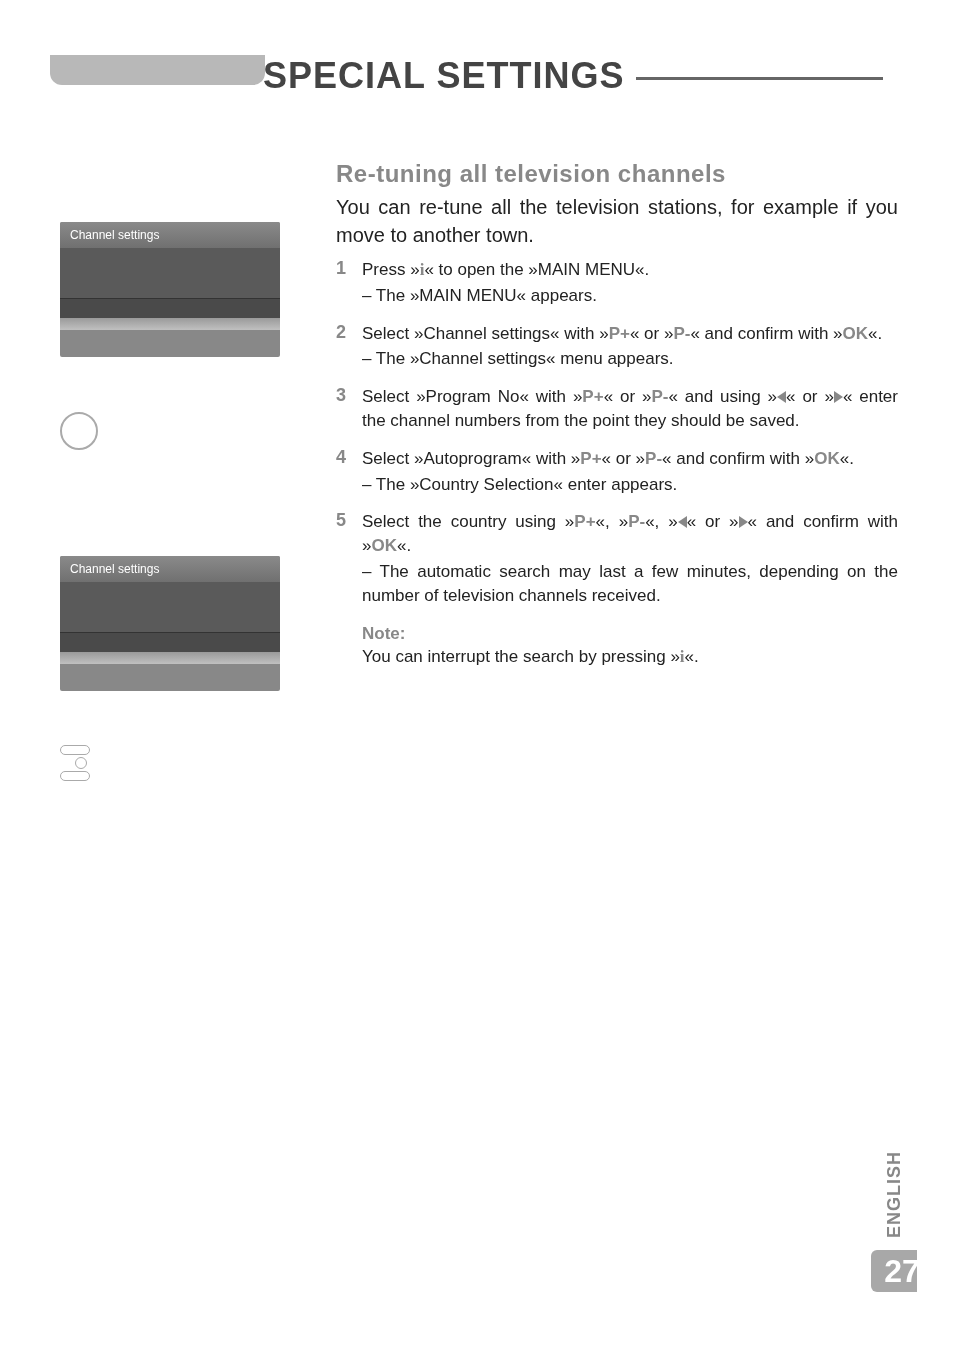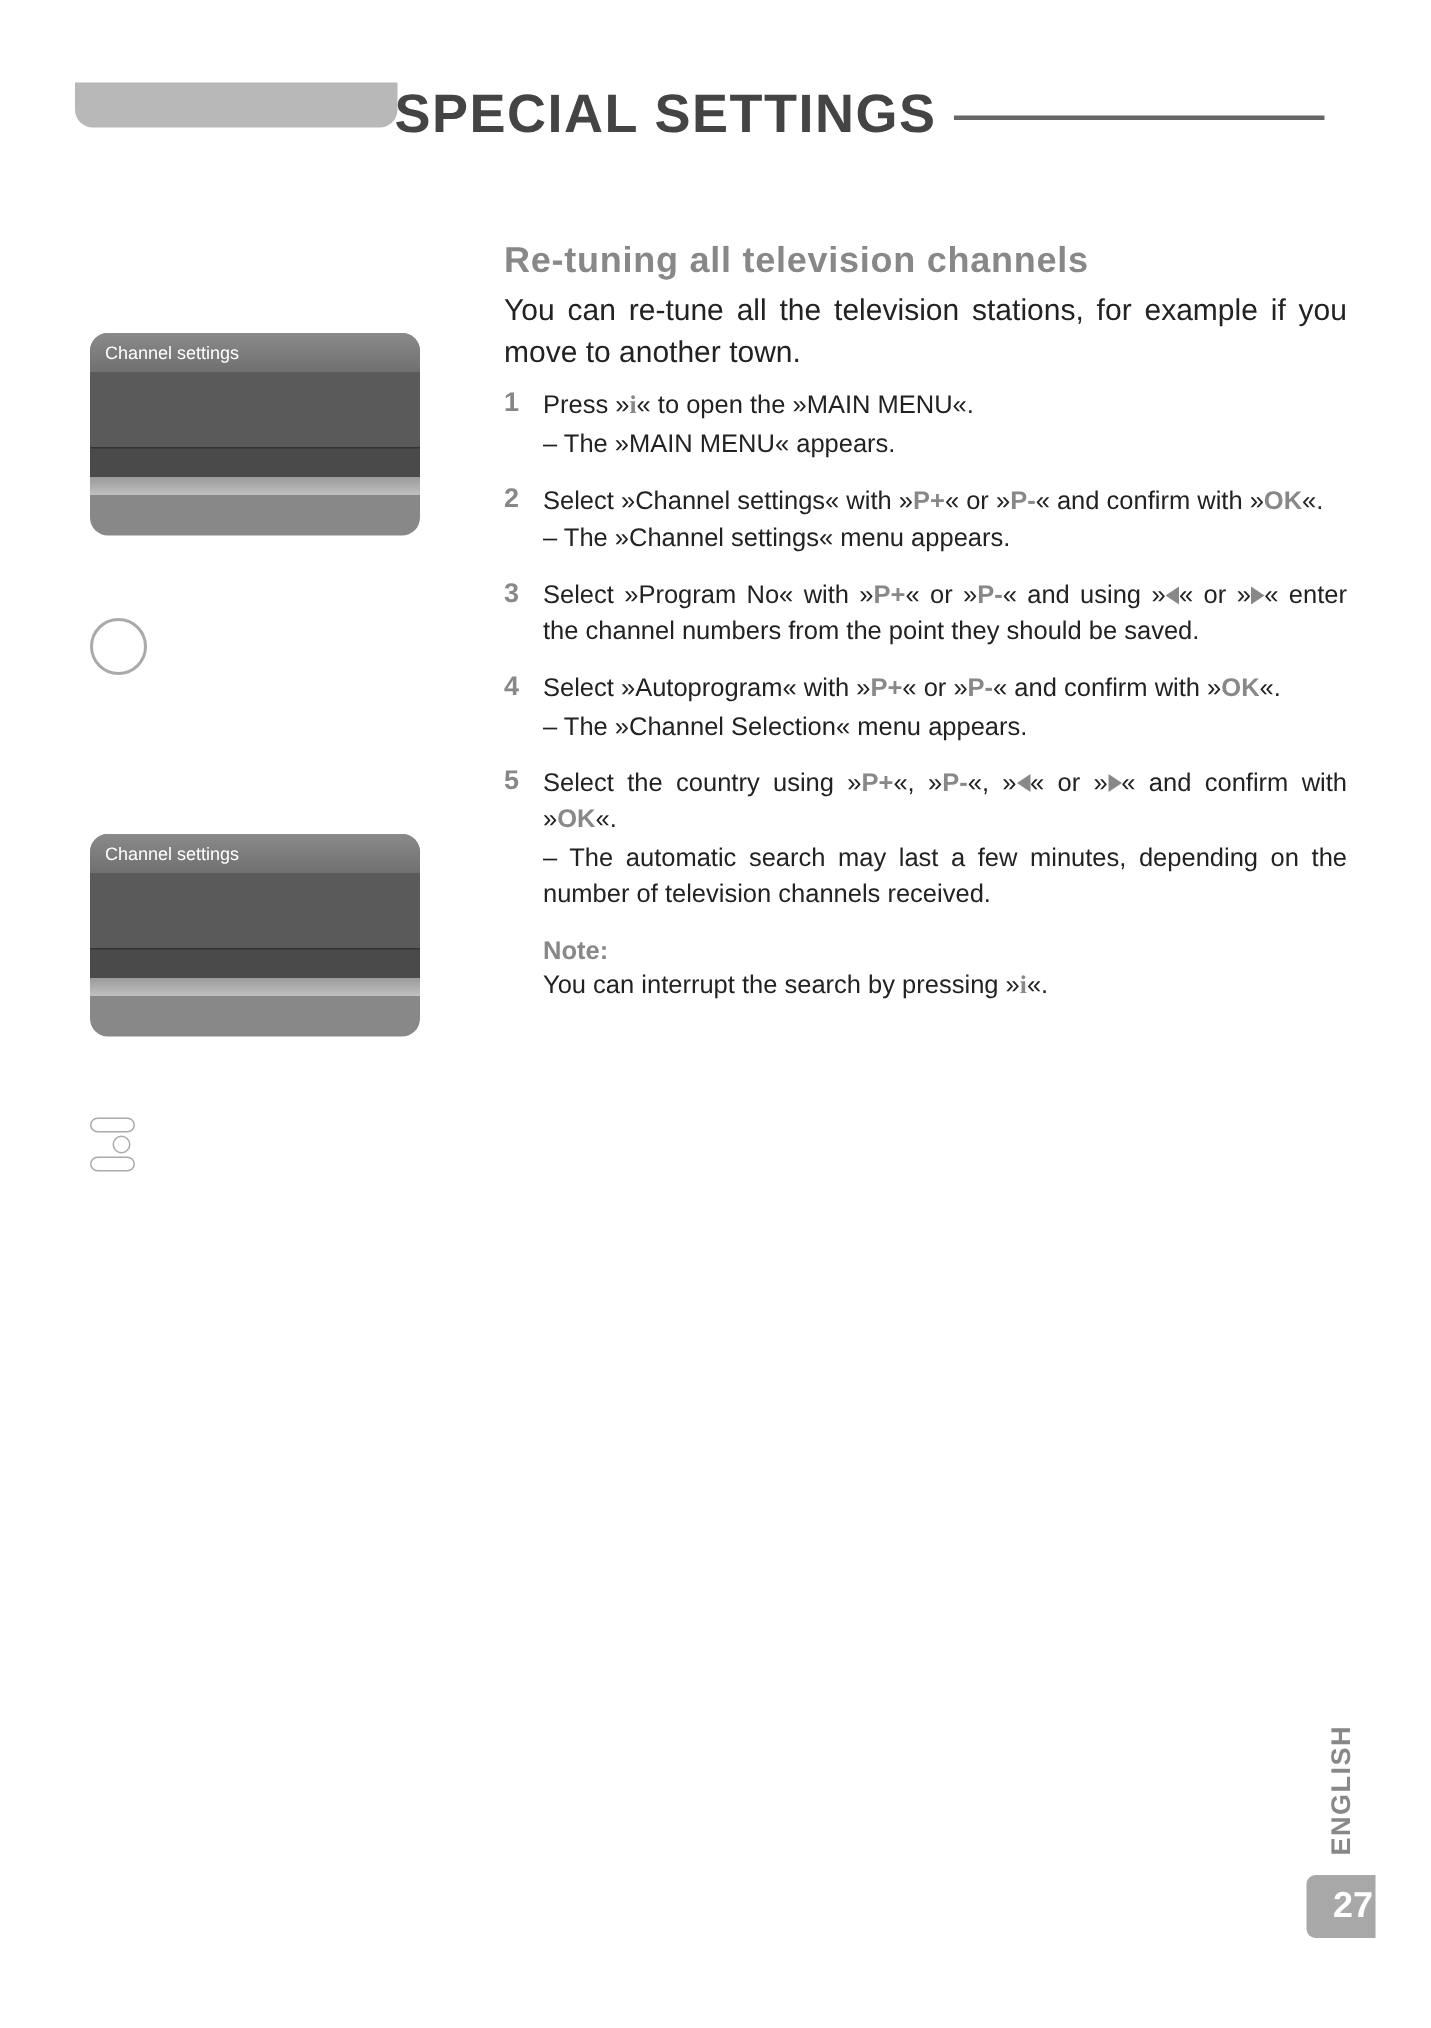--- a/index.html
+++ b/index.html
@@ -101,21 +101,21 @@
       margin-left: 26px;
       font-size: 17px;
       line-height: 1.4;
       color: #222;
     }
 
     
     .menu-box {
       position: absolute;
       width: 220px;
-      border-radius: 12px;
+      border-radius: 2px;
       overflow: hidden;
       background: #888;
       font-size: 11px;
       color: #fff;
     }
     .menu-box-1 { top: 222px; left: 60px; height: 135px; }
     .menu-box-2 { top: 556px; left: 60px; height: 135px; }
     .menu-header {
       background: linear-gradient(#8a8a8a,#707070);
       padding: 6px 10px;
@@ -179,21 +179,21 @@
       color: #888;
       font-size: 18px;
       letter-spacing: 1px;
       display: inline-block;
       margin-bottom: 8px;
     }
     .page-num-box {
       background: #a8a8a8;
       color: #fff;
       font-weight: 900;
-      font-size: 24px;
+      font-size: 32px;
       width: 46px;
       height: 42px;
       display: flex;
       align-items: center;
       justify-content: center;
       border-radius: 6px 0 0 6px;
       margin-left: -3px;
       padding-left: 16px;
     }
 
@@ -255,21 +255,21 @@
     <div class="step">
       <div class="step-num">2</div>
       <div class="step-body">Select »Channel settings« with »<span class="bold-key">P+</span>« or »<span class="bold-key">P-</span>« and confirm with »<span class="bold-key">OK</span>«.<span class="sub">– The »Channel settings« menu appears.</span></div>
     </div>
     <div class="step">
       <div class="step-num">3</div>
       <div class="step-body">Select »Program No« with »<span class="bold-key">P+</span>« or »<span class="bold-key">P-</span>« and using »<span class="tri-left"></span>« or »<span class="tri-right"></span>« enter the channel numbers from the point they should be saved.</div>
     </div>
     <div class="step">
       <div class="step-num">4</div>
-      <div class="step-body">Select »Autoprogram« with »<span class="bold-key">P+</span>« or »<span class="bold-key">P-</span>« and confirm with »<span class="bold-key">OK</span>«.<span class="sub">– The »Channel Selection« menu appears.</span></div>
+      <div class="step-body">Select »Autoprogram« with »<span class="bold-key">P+</span>« or »<span class="bold-key">P-</span>« and confirm with »<span class="bold-key">OK</span>«.<span class="sub">– The »Country Selection« enter appears.</span></div>
     </div>
     <div class="step">
       <div class="step-num">5</div>
       <div class="step-body">Select the country using »<span class="bold-key">P+</span>«, »<span class="bold-key">P-</span>«, »<span class="tri-left"></span>« or »<span class="tri-right"></span>« and confirm with »<span class="bold-key">OK</span>«.<span class="sub">– The automatic search may last a few minutes, depending on the number of television channels received.</span></div>
     </div>
     <div class="note-block"><span class="note-label">Note:</span><span>You can interrupt the search by pressing »<span class="info-i">i</span>«.</span></div>
   </div>
 
 <div class="side-tab">
   <span class="side-lang">ENGLISH</span>

